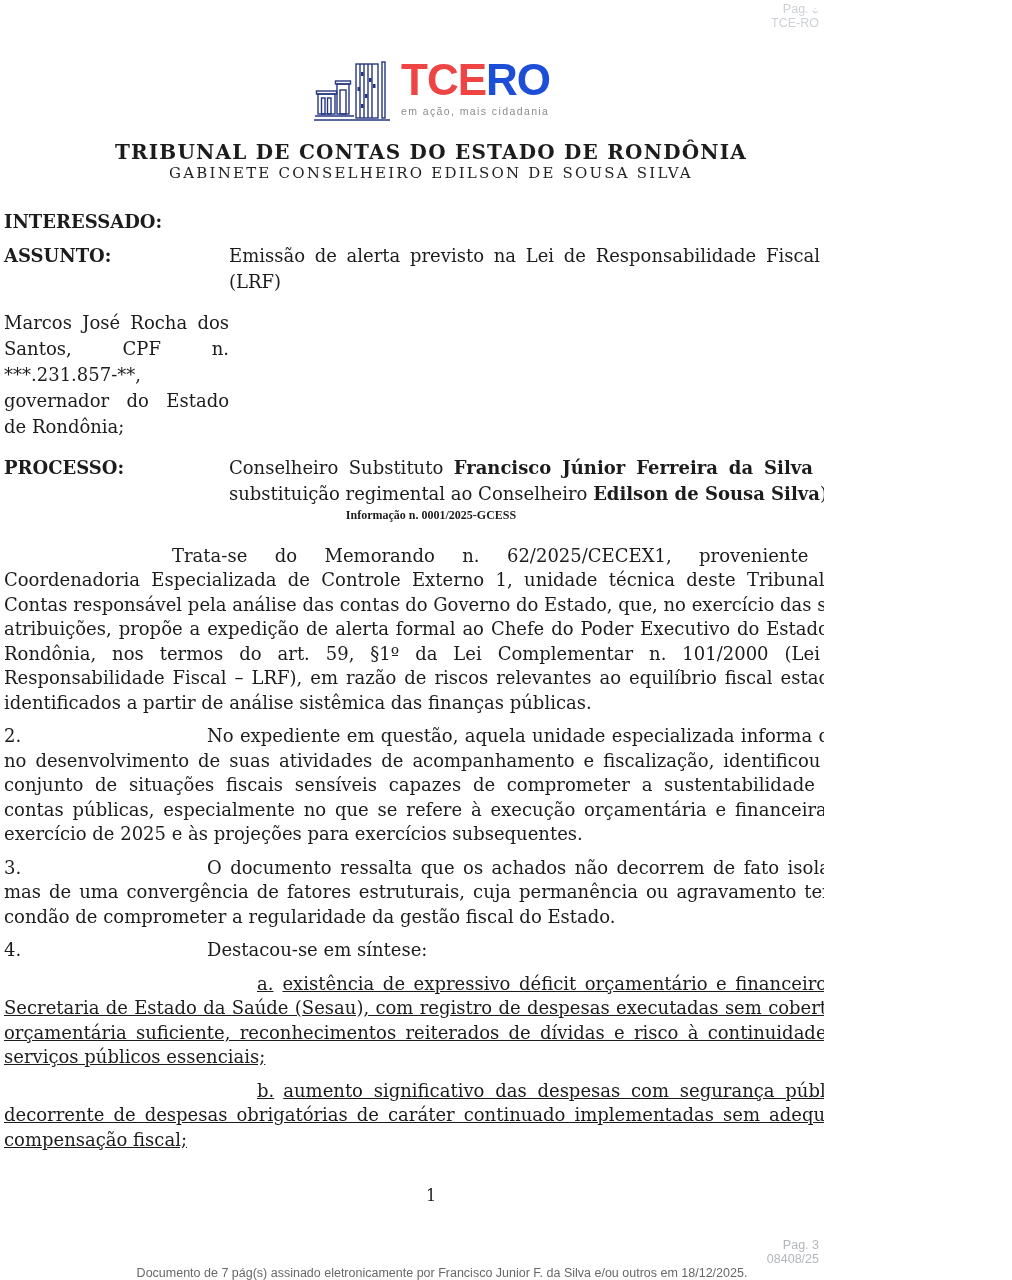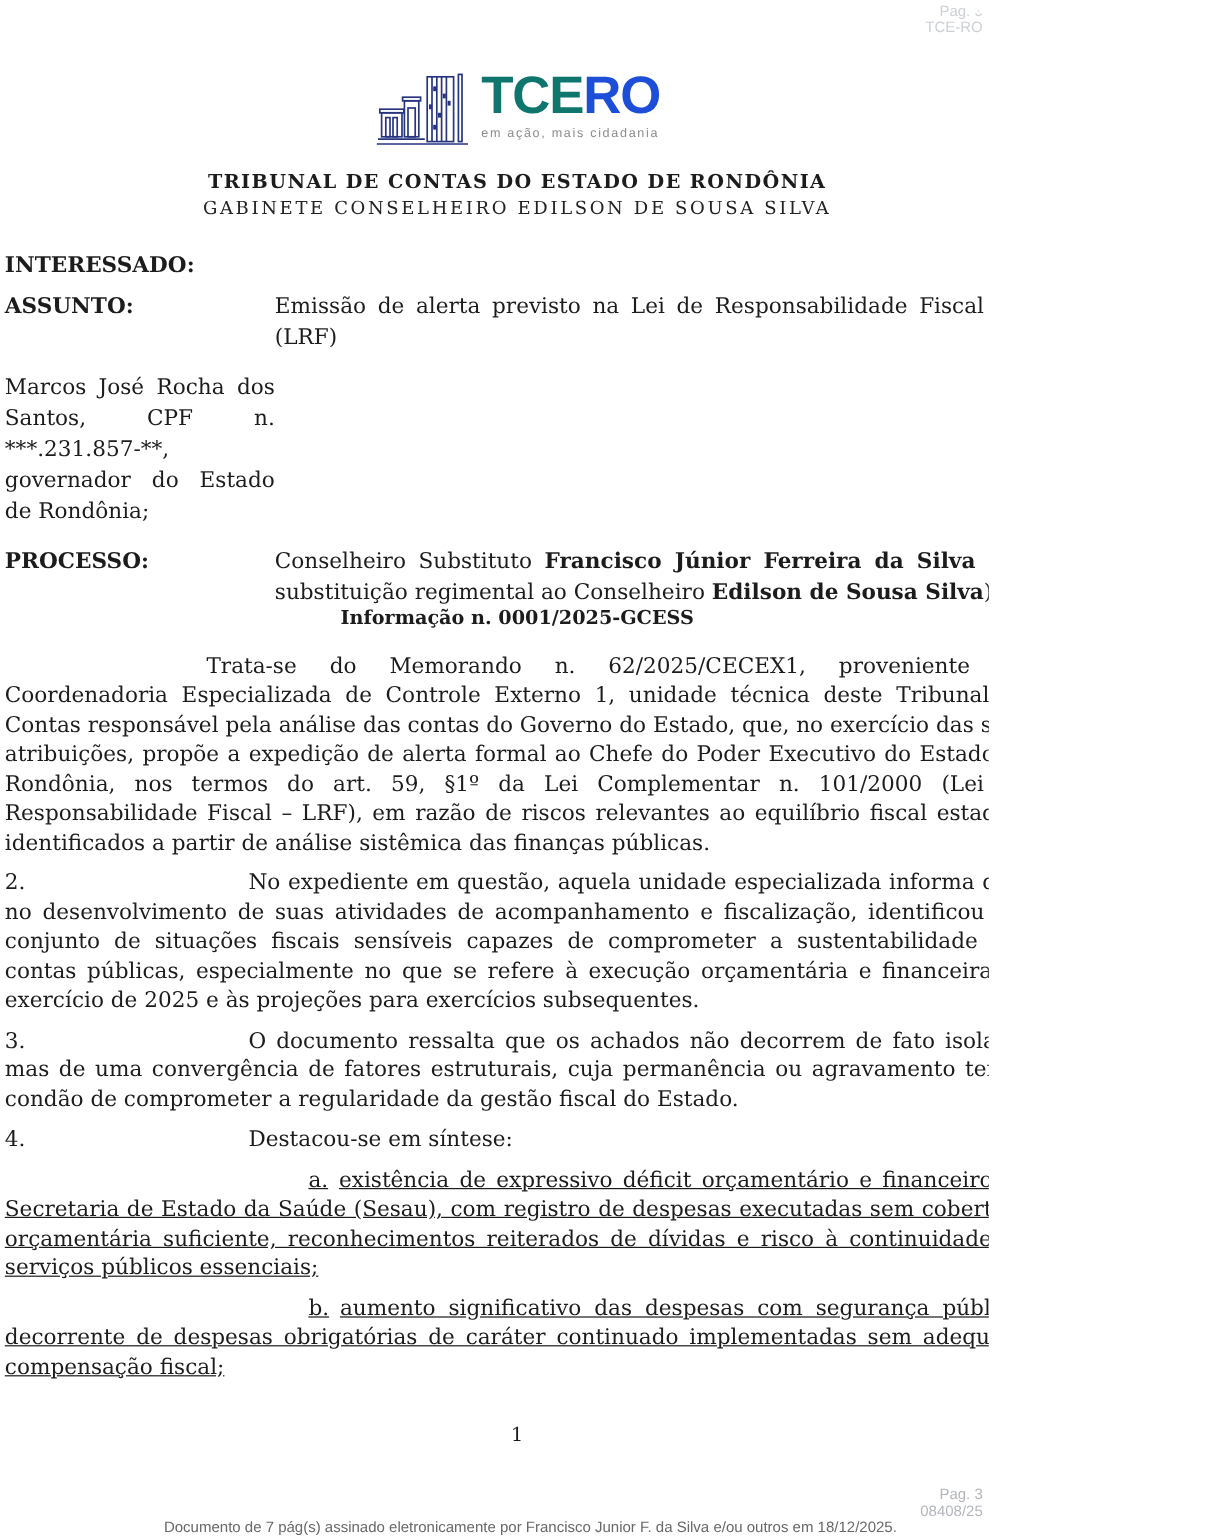--- a/index.html
+++ b/index.html
@@ -45,36 +45,36 @@
   }
   .logo-text { display: flex; flex-direction: column; }
   .logo-word {
     font-family: "Liberation Sans", sans-serif;
     font-weight: 700;
     font-size: 44px;
     line-height: 44px;
     letter-spacing: -1px;
     margin-top: -2px;
   }
-  .logo-tce { color: #0f766e; }
+  .logo-tce { color: #ef4444; }
   .logo-ro  { color: #1d4ed8; }
   .logo-tagline {
     font-family: "Liberation Sans", sans-serif;
     font-size: 10.5px;
     letter-spacing: 1.4px;
     color: #8c8c8c;
     margin-top: 3px;
   }
 
   
   .org-title {
     margin-top: 16px;
     text-align: center;
     font-weight: 700;
-    font-size: 16px;
+    font-size: 20px;
     letter-spacing: 1.2px;
     line-height: 20px;
   }
   .org-subtitle {
     margin-top: 2px;
     text-align: center;
     font-size: 15px;
     letter-spacing: 2.2px;
     line-height: 18px;
     color: #222;
@@ -95,22 +95,23 @@
     position: absolute;
     left: 4px;
     top: 503px;
     width: 854px;
     font-size: 18px;
     line-height: 24.5px;
   }
   .info-heading {
     text-align: center;
     font-weight: 700;
-    font-size: 16px;
+    font-size: 12px;
     margin-bottom: 16px;
+    font-family: Liberation Serif, serif;
   }
   .para { text-align: justify; margin: 0 0 9px 0; }
   .para.indent1 { text-indent: 168px; }
   .para.item { text-indent: 253px; text-decoration: underline; }
   .pnum { display: inline-block; width: 203px; }
   .imarker { margin-right: 9px; }
 
   
   .page-number {
     position: absolute;

